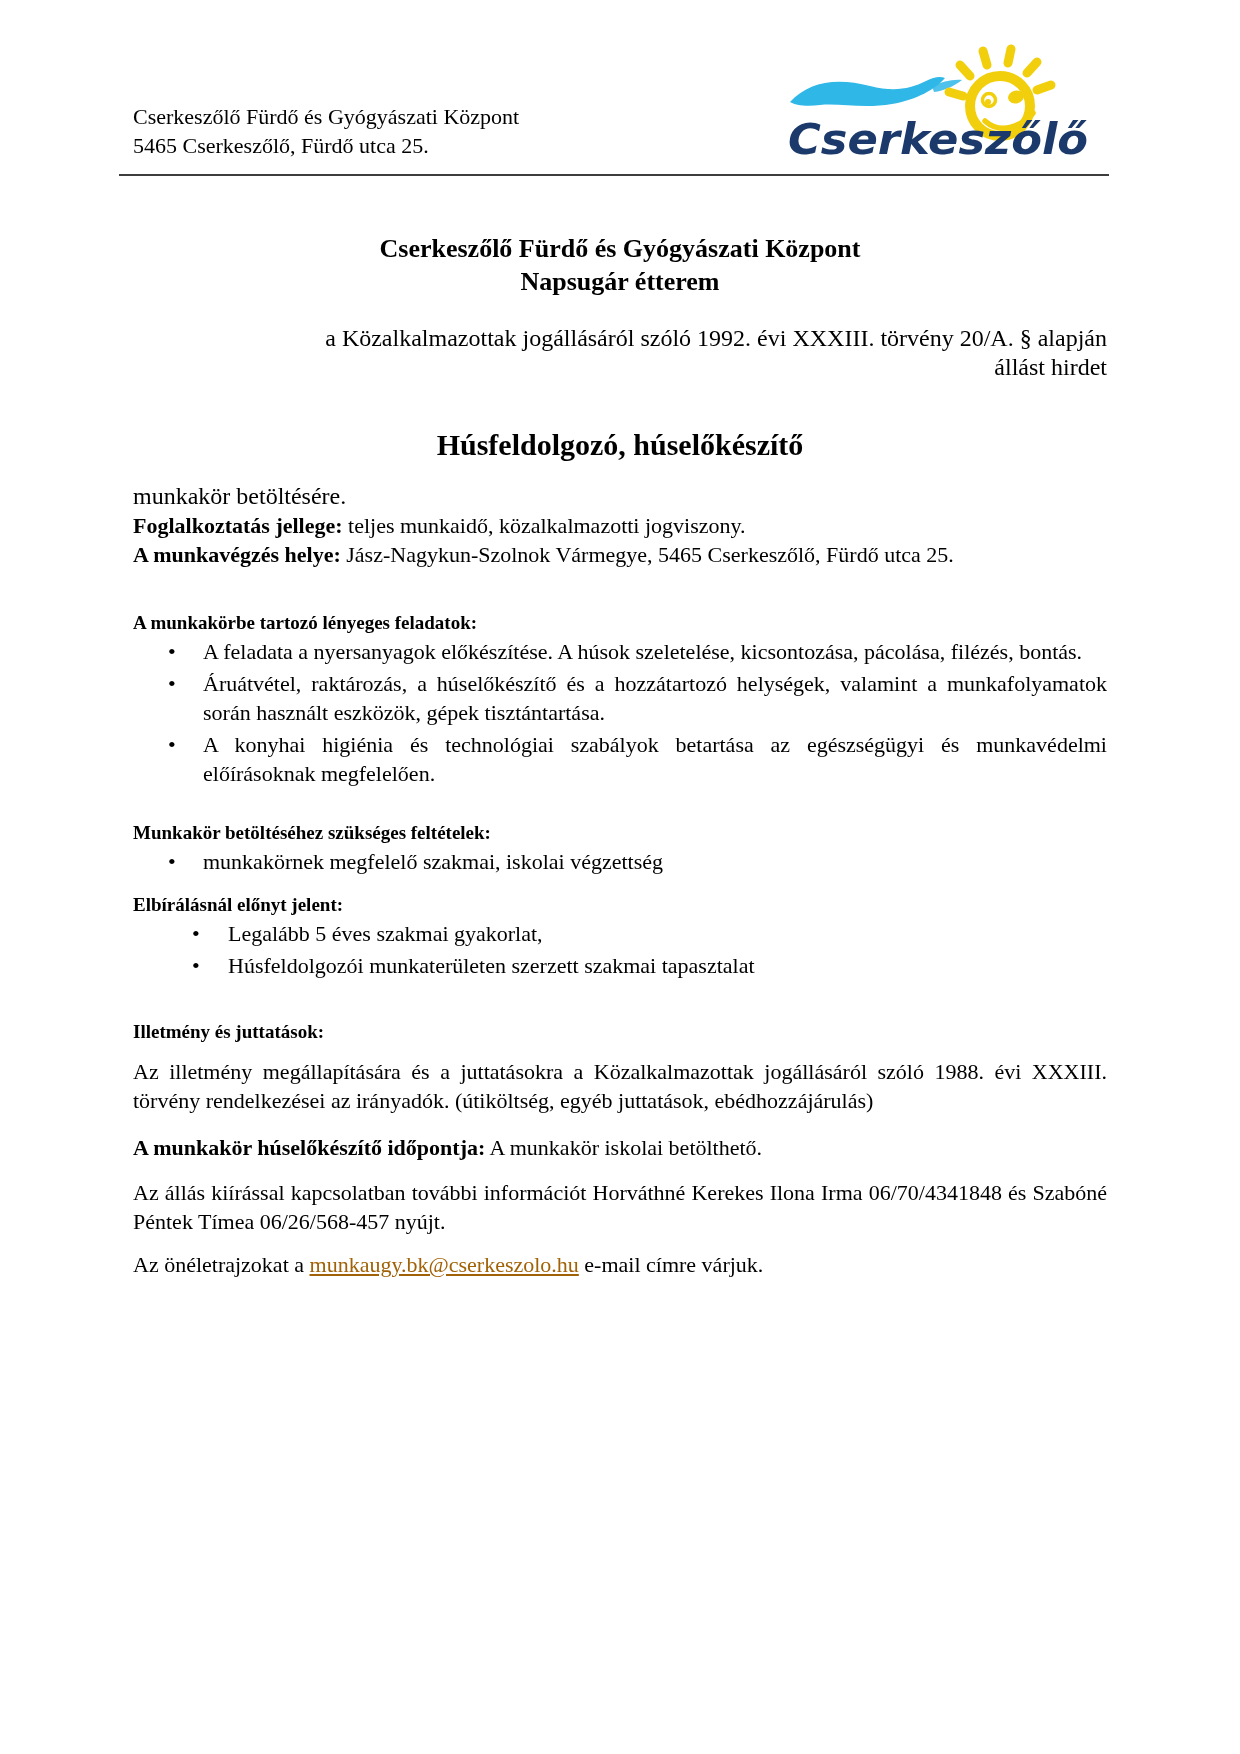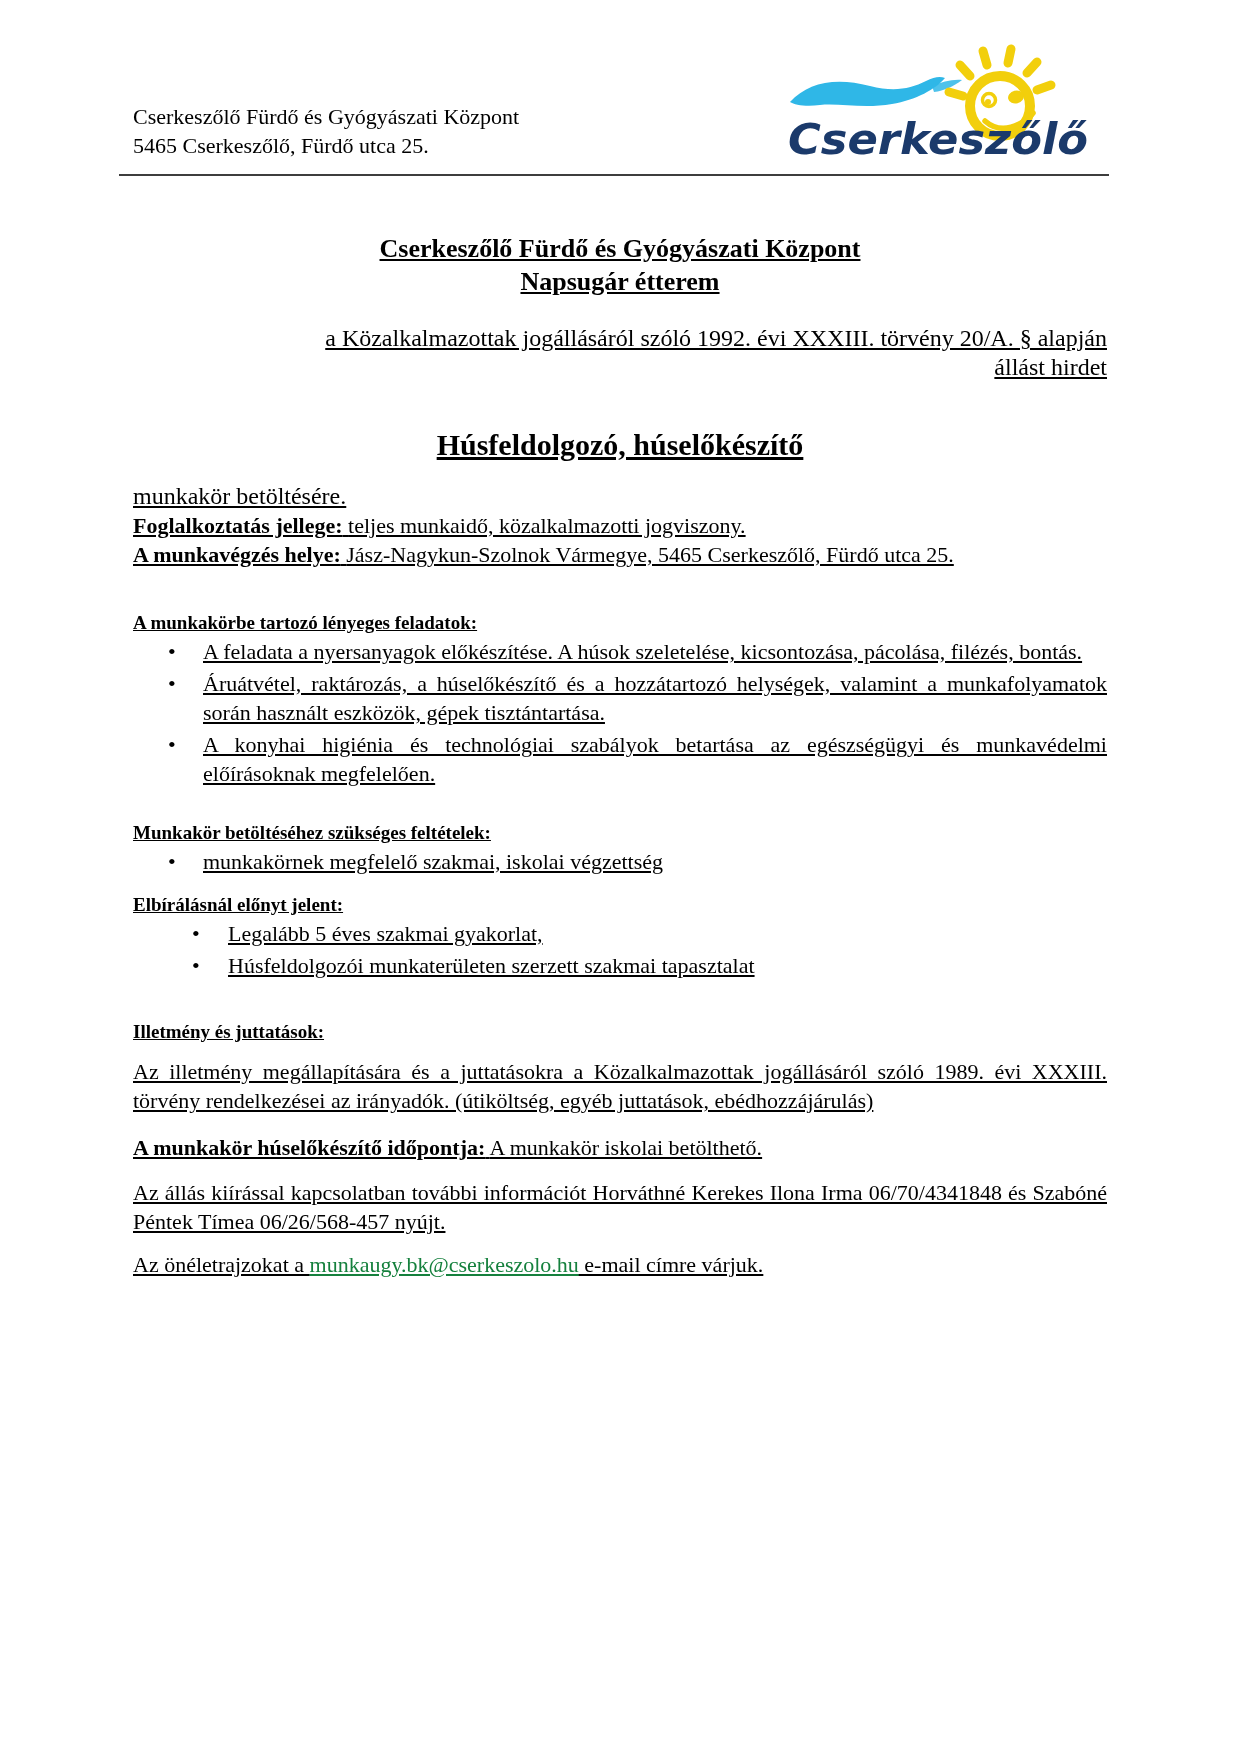--- a/index.html
+++ b/index.html
@@ -5,21 +5,20 @@
   html,body { margin:0; padding:0; background:#ffffff; }
   .page {
     position:relative;
     width:1240px;
     height:1754px;
     margin:0 auto;
     background:#ffffff;
     font-family:"Liberation Serif","DejaVu Serif",serif;
     color:#000000;
     overflow:hidden;
-    text-decoration:underline;
   }
   .content { padding:0 133px; }
 
   
   .letterhead { position:relative; height:176px; }
   .org-block {
     position:absolute; left:133px; top:102px;
     font-size:22px; line-height:29px;
   }
   .logo-svg { position:absolute; right:146px; top:24px; width:312px; height:142px; }
@@ -56,21 +55,21 @@
   ul.lvl2 .blt { left:59px; }
   .list-duties { margin-top:14px; }
   .list-req { margin-top:20px; }
   .list-adv { margin-top:13px; }
 
   .para { font-size:22px; line-height:29px; text-align:justify; margin:0; }
   .salary-para { margin-top:11px; }
   .start-line { margin-top:18px; }
   .contact-para { margin-top:16px; }
   .email-line { margin-top:14px; }
-  .link { color:#15803d; text-decoration:underline; cursor:pointer; }
+  .link { color:#a16207; text-decoration:underline; cursor:pointer; }
 </style>
 </head>
 <body>
 
 <div class="page">
 
   <header class="letterhead">
     <div class="org-block">
       <div>Cserkeszőlő Fürdő és Gyógyászati Központ</div>
       <div>5465 Cserkeszőlő, Fürdő utca 25.</div>
@@ -137,21 +136,21 @@
 
     <h2 class="sec-heading h-adv">Elbírálásnál előnyt jelent:</h2>
 
     <ul class="bullets lvl2 list-adv">
       <li><span class="blt">•</span><span>Legalább 5 éves szakmai gyakorlat,</span></li>
       <li><span class="blt">•</span><span>Húsfeldolgozói munkaterületen szerzett szakmai tapasztalat</span></li>
     </ul>
 
     <h2 class="sec-heading h-salary">Illetmény és juttatások:</h2>
 
-    <p class="para salary-para">Az illetmény megállapítására és a juttatásokra a Közalkalmazottak jogállásáról szóló 1989. évi XXXIII. törvény rendelkezései az irányadók. (útiköltség, egyéb juttatások, ebédhozzájárulás)</p>
+    <p class="para salary-para">Az illetmény megállapítására és a juttatásokra a Közalkalmazottak jogállásáról szóló 1988. évi XXXIII. törvény rendelkezései az irányadók. (útiköltség, egyéb juttatások, ebédhozzájárulás)</p>
 
     <p class="para start-line"><span class="b">A munkakör húselőkészítő időpontja:</span> <span>A munkakör iskolai betölthető.</span></p>
 
     <p class="para contact-para">Az állás kiírással kapcsolatban további információt Horváthné Kerekes Ilona Irma 06/70/4341848 és Szabóné Péntek Tímea 06/26/568-457 nyújt.</p>
 
     <p class="para email-line"><span>Az önéletrajzokat a </span><a class="link">munkaugy.bk@cserkeszolo.hu</a><span> e-mail címre várjuk.</span></p>
 
   </main>
 </div>
 

